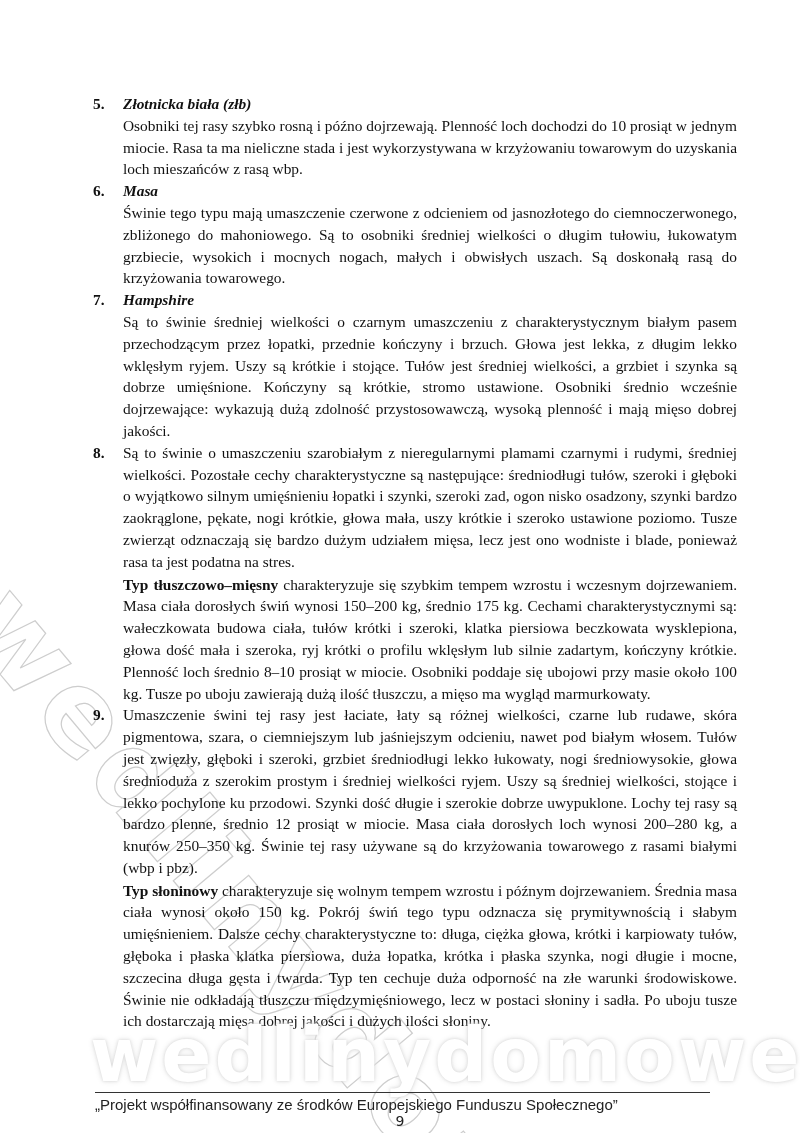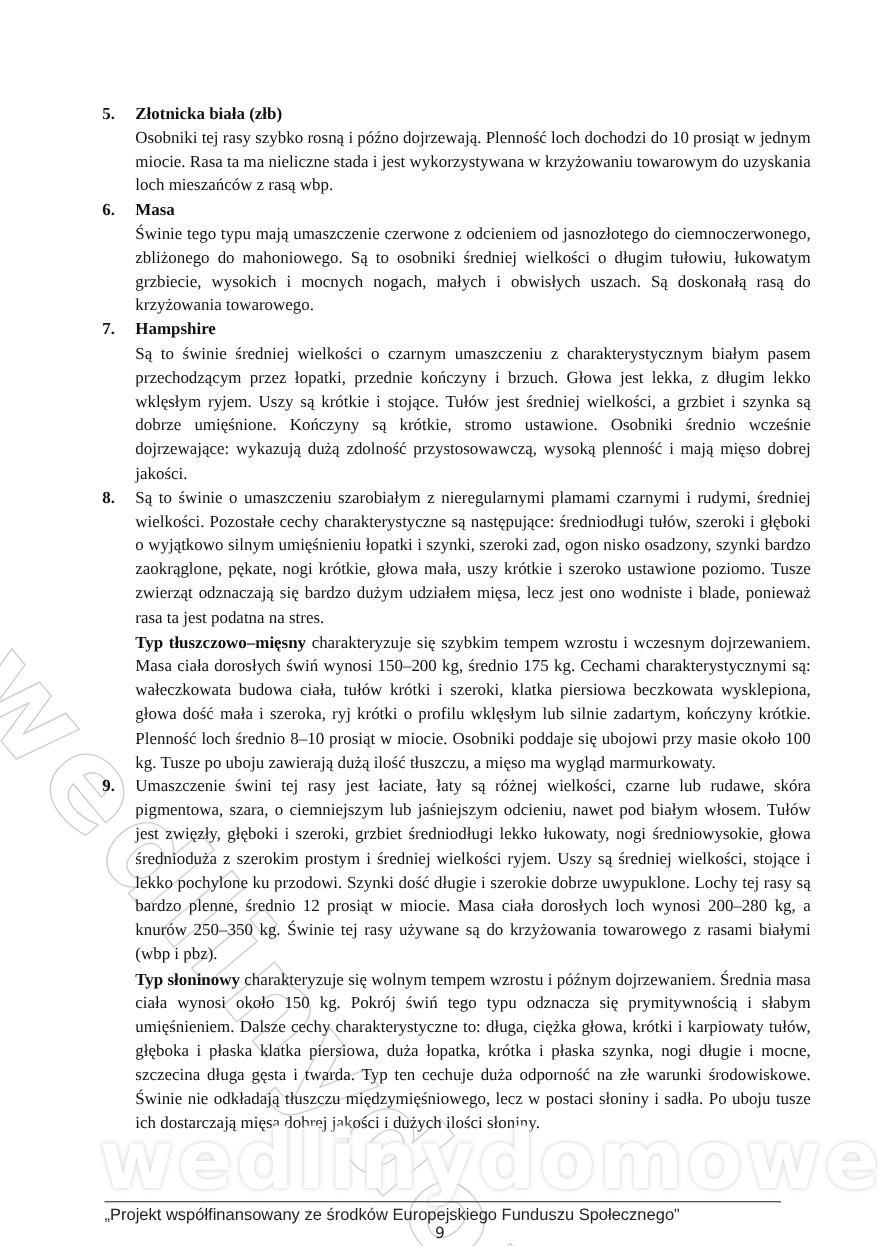--- a/index.html
+++ b/index.html
@@ -25,21 +25,21 @@
     color: #ffffff;
     text-shadow: 0 0 3px #d8d8d8, 0 0 6px #e4e4e4;
     white-space: nowrap; pointer-events: none;
   }
   .content {
     position: absolute; left: 93px; top: 93px; width: 644px;
     font-size: 15.4px; line-height: 21.8px;
   }
   .item { position: relative; padding-left: 30px; }
   .num { position: absolute; left: 0; top: 0; font-weight: bold; }
-  .title { font-weight: bold; }
+  .title { font-weight: bold; font-style: italic; }
   p { margin: 0; text-align: justify; }
   .sub { margin-top: 1px; }
   .lead { font-weight: bold; }
   .footer-rule {
     position: absolute; left: 95px; top: 1092px; width: 615px; height: 0;
     border-top: 1px solid #333333;
   }
   .footer-text {
     position: absolute; left: 95px; top: 1096px;
     font-family: Liberation Sans, sans-serif; font-size: 15px; color: #222;

